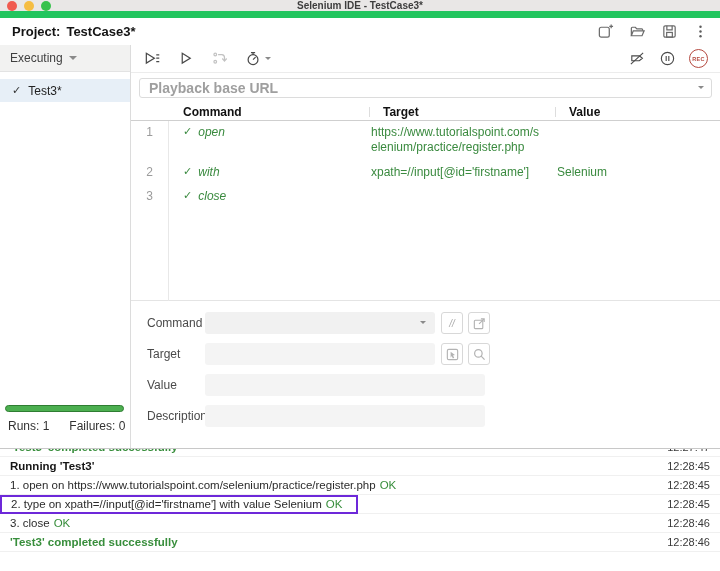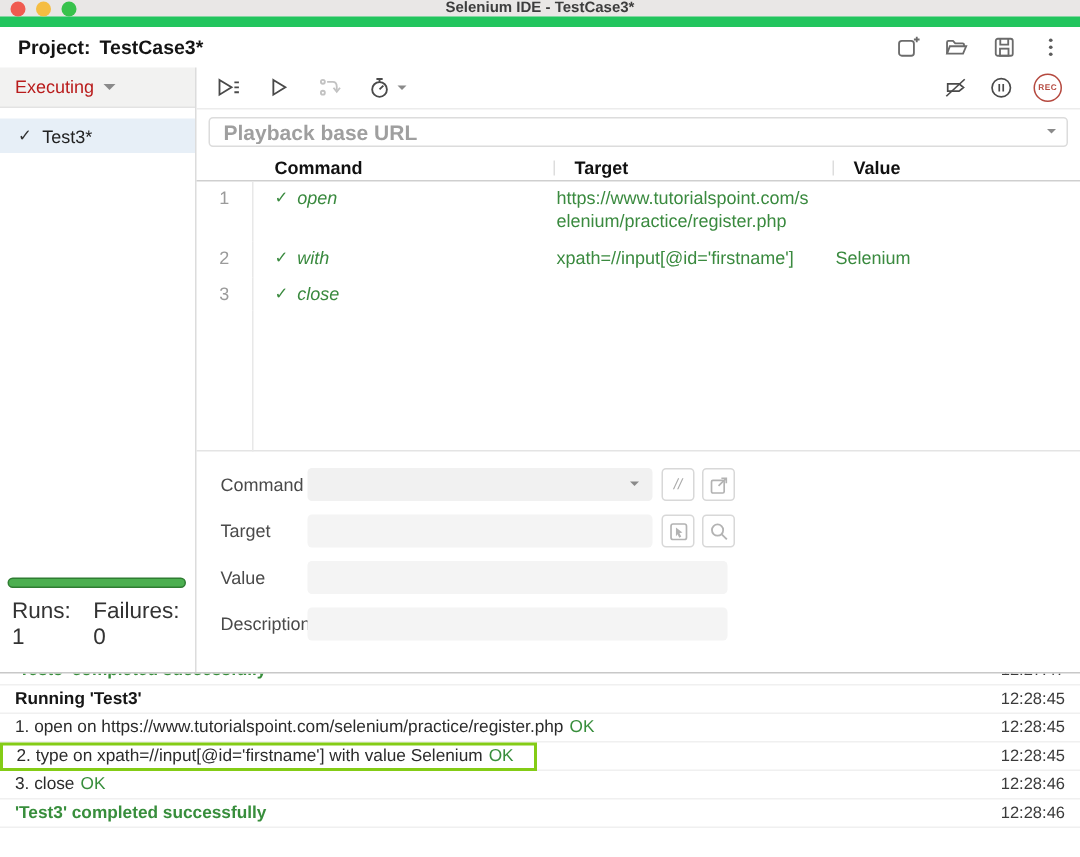--- a/index.html
+++ b/index.html
@@ -18,30 +18,30 @@
   .project-row { height: 27px; display: flex; align-items: center; justify-content: space-between;
     padding: 0 12px; background: #fff; }
   .project-title { font-size: 13px; font-weight: 700; color: #141414; display: flex; gap: 6px; }
   .header-icons { display: flex; gap: 15px; align-items: center; }
   .hicon svg { display: block; }
 
   
   .main { display: flex; height: 403px; }
   .sidebar { width: 131px; border-right: 1px solid #dcdcdc; display: flex; flex-direction: column; }
   .sidebar-header { height: 27px; background: #f2f2f1; border-bottom: 1px solid #e3e3e3;
-    display: flex; align-items: center; gap: 6px; padding: 0 10px; font-size: 12px; color: #b91c1c; }
+    display: flex; align-items: center; gap: 6px; padding: 0 10px; font-size: 12px; color: #404040; }
   .caret-down { width: 0; height: 0; border-left: 4px solid transparent; border-right: 4px solid transparent;
     border-top: 4px solid #8a8a8a; display: inline-block; }
   .caret-down.sm { border-left-width: 3px; border-right-width: 3px; border-top-width: 3.5px; }
   .test-item { margin-top: 7px; height: 23px; background: #e7eff7; display: flex; align-items: center;
     gap: 7px; padding: 0 12px; font-size: 12px; color: #222; }
   .test-check { color: #333; font-size: 11px; }
   .sidebar-spacer { flex: 1; }
   .progress { margin: 0 6px 7px 5px; height: 7px; border: 1px solid #2f7d32; border-radius: 4px; background: #4caf50; }
-  .stats { display: flex; gap: 4px; font-size: 15px; color: #333; padding: 0 0 15px 8px; }
+  .stats { display: flex; gap: 20px; font-size: 12px; color: #333; padding: 0 0 15px 8px; }
 
   .content { flex: 1; display: flex; flex-direction: column; }
 
   
   .toolbar { height: 28px; border-bottom: 1px solid #ececec; display: flex; align-items: center;
     justify-content: space-between; padding: 0 12px; }
   .tool-group { display: flex; align-items: center; gap: 17px; }
   .tool-group.right { gap: 13px; }
   .ticon { display: flex; align-items: center; gap: 3px; }
   .ticon svg { display: block; }
@@ -99,21 +99,21 @@
     padding: 0 10px; border-bottom: 1px solid #f0f0f0; }
   .row-main { display: inline-flex; align-items: center; gap: 4px; white-space: nowrap; }
   .log-text { color: #2b2b2b; }
   .ok { color: #388e3c; }
   .log-time { color: #3a3a3a; font-size: 11px; flex: none; }
   .log-row.kind-title .log-text { font-weight: 700; color: #161616; }
   .log-row.kind-success .log-text { font-weight: 700; color: #388e3c; }
   .log-row.clipped { height: 8px; overflow: hidden; align-items: flex-start; }
   .log-row.clipped .row-main, .log-row.clipped .log-time { margin-top: -8px; }
   .log-row.highlight { padding-left: 0; }
-  .log-row.highlight .row-main { border: 2px solid #84cc16; height: 19px; padding: 0 14px 0 9px; }
+  .log-row.highlight .row-main { border: 2px solid #6d28d9; height: 19px; padding: 0 14px 0 9px; }
 </style>
 </head>
 <body>
 
 <div class="titlebar">
   <div class="lights">
     <span class="light light-red"></span>
     <span class="light light-yellow"></span>
     <span class="light light-green"></span>
   </div>

